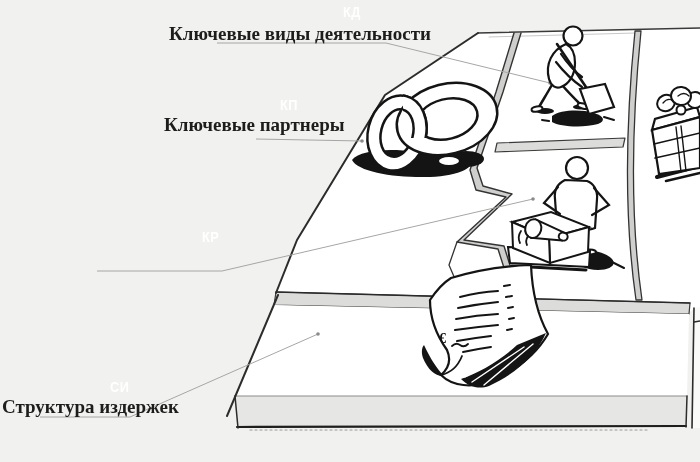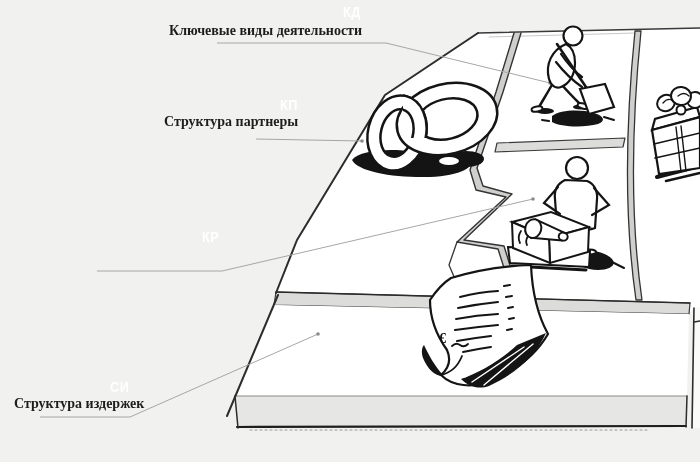--- a/index.html
+++ b/index.html
@@ -1,19 +1,19 @@
 <!DOCTYPE html>
 <html><head>
 <meta charset="utf-8">
 <style>
   html,body{margin:0;padding:0;background:#f1f1ef;}
   .stage{position:relative;width:700px;height:462px;background:#f1f1ef;overflow:hidden;
          font-family:"Liberation Serif", serif;}
   .stage svg{position:absolute;left:0;top:0;}
-  .callout-label{position:absolute;color:#1d1d1b;font-weight:bold;font-size:14px;
+  .callout-label{position:absolute;color:#1d1d1b;font-weight:bold;font-size:19px;
                  white-space:nowrap;line-height:1;}
   .callout-code{position:absolute;color:#ffffff;font-family:"Liberation Sans",sans-serif;
                 font-weight:bold;font-size:15px;line-height:1;letter-spacing:.5px;
                 transform:scaleX(.85);transform-origin:left top;white-space:nowrap;}
 </style>
 </head>
 <body>
 
 <div class="stage">
 
@@ -158,19 +158,19 @@
     <path d="M504,286 l6,-1 M506,297 l6,-1 M508,308 l5,-1 M509,319 l5,-1 M507,330 l5,-1" stroke-width="2"></path>
     <path d="M452,346 q4,-4 8,-1 q4,3 8,-1" stroke-width="1.8"></path>
     <text x="439" y="343" font-size="14" font-weight="bold" fill="#141414" stroke="none" font-family="Liberation Serif, serif">€</text>
   </g>
 </svg>
 
   <div class="callout-code" style="left:343px;top:4px">КД</div>
   <div class="callout-label" style="left:169px;top:24px">Ключевые виды деятельности</div>
 
   <div class="callout-code" style="left:280px;top:97px">КП</div>
-  <div class="callout-label" style="left:164px;top:115px">Структура партнеры</div>
+  <div class="callout-label" style="left:164px;top:115px">Ключевые партнеры</div>
 
   <div class="callout-code" style="left:202px;top:229px">КР</div>
 
   <div class="callout-code" style="left:110px;top:379px">СИ</div>
-  <div class="callout-label" style="left:14px;top:397px">Структура издержек</div>
+  <div class="callout-label" style="left:2px;top:397px">Структура издержек</div>
 </div>
 
 </body></html>

